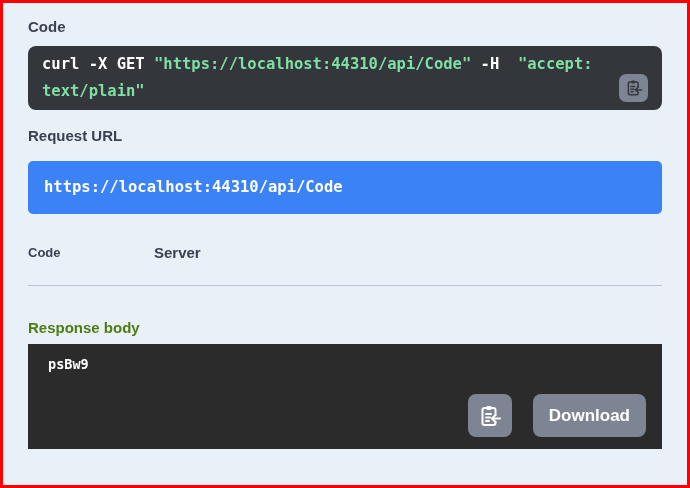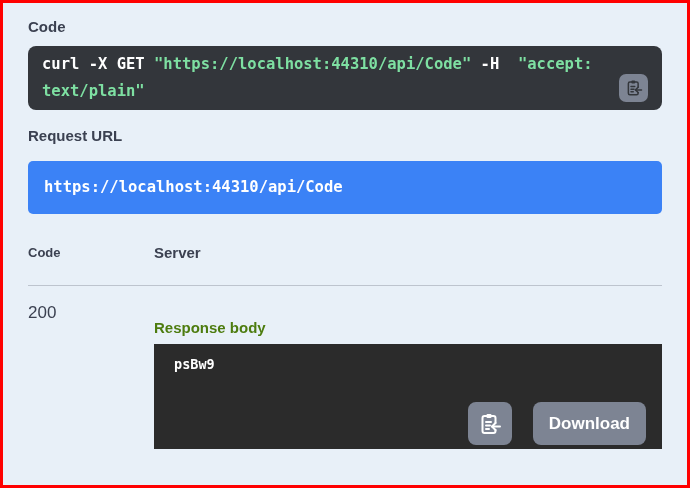--- a/index.html
+++ b/index.html
@@ -83,21 +83,21 @@
     position:relative;
     background:#2b2b2b;
     border-radius:0;
     padding:12px 20px;
     min-height:105px;
   }
   .response-body-block .code-text{
     font-size:13.5px;line-height:17px;
   }
   .resp-controls{
-    position:absolute;right:16px;bottom:4px;
+    position:absolute;right:16px;bottom:12px;
     display:flex;align-items:center;gap:21px;
   }
   .copy-btn-resp{
     width:44px;height:43px;
     color:#ffffff;
     border-radius:8px;
   }
   .download-btn{
     background:#7d8493;
     color:#ffffff;
@@ -148,21 +148,20 @@
     </div>
 
 
     <div class="srv-table">
       <div class="thead">
         <div class="code-col">Code</div>
         <div class="details-col">Server</div>
       </div>
 
       <div class="tbody-row">
-        <div class="code-col">200</div>
         <div class="details-col">
           <h5 class="resp-body-label">Response body</h5>
 
           <div class="response-body-block">
             <div class="code-text">psBw9</div>
 
             <div class="resp-controls">
               <button class="copy-btn copy-btn-resp" title="">
                 <span style="display:flex;">
                   <svg width="24" height="24" viewBox="0 0 24 24">

